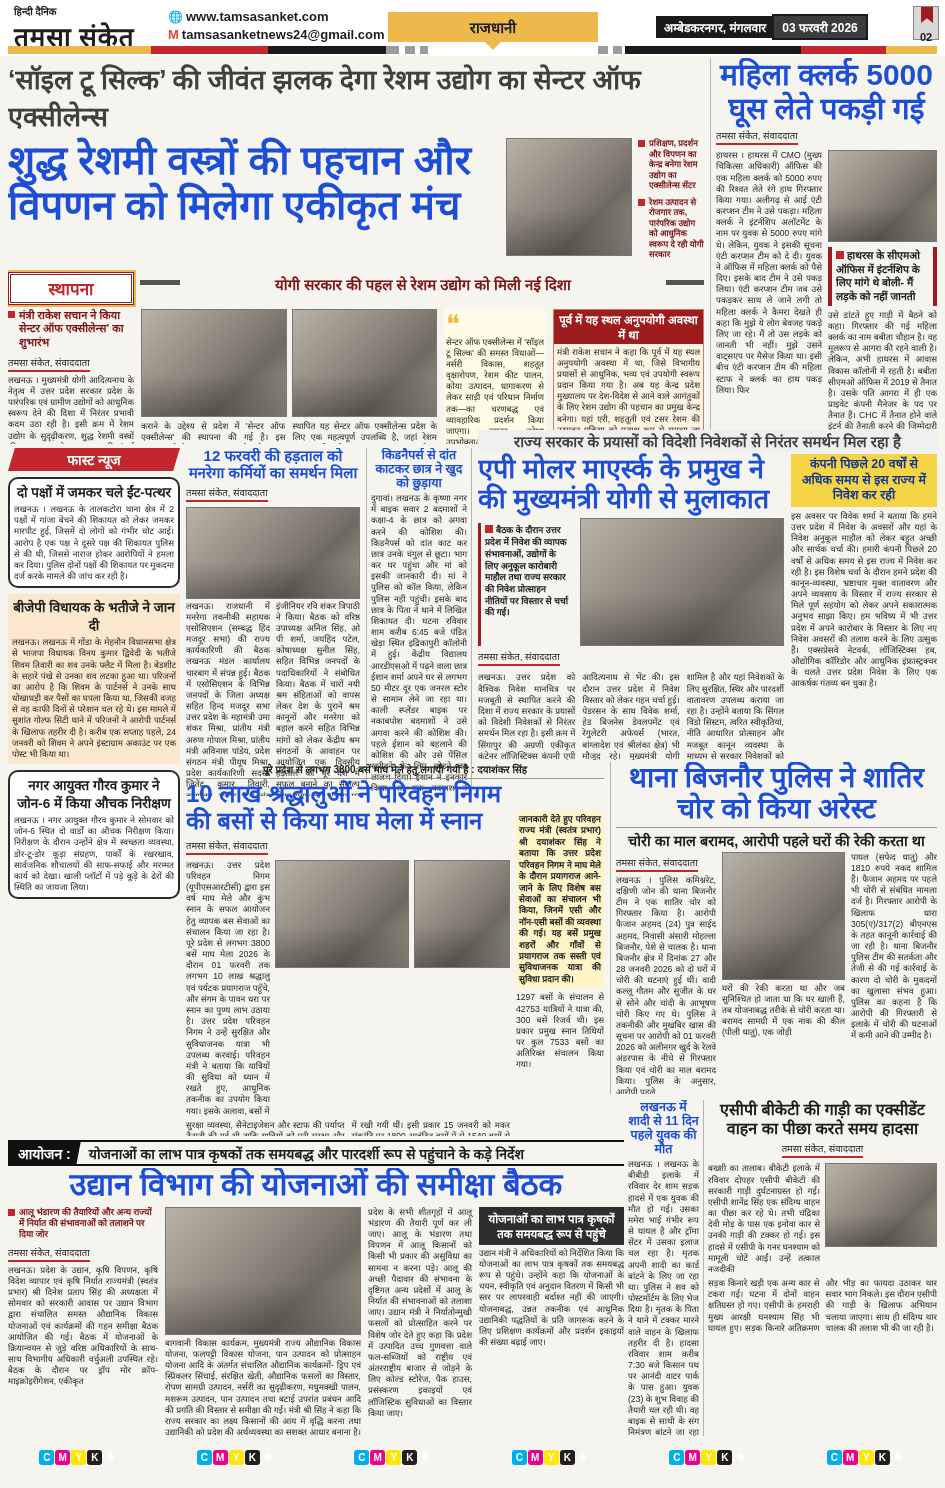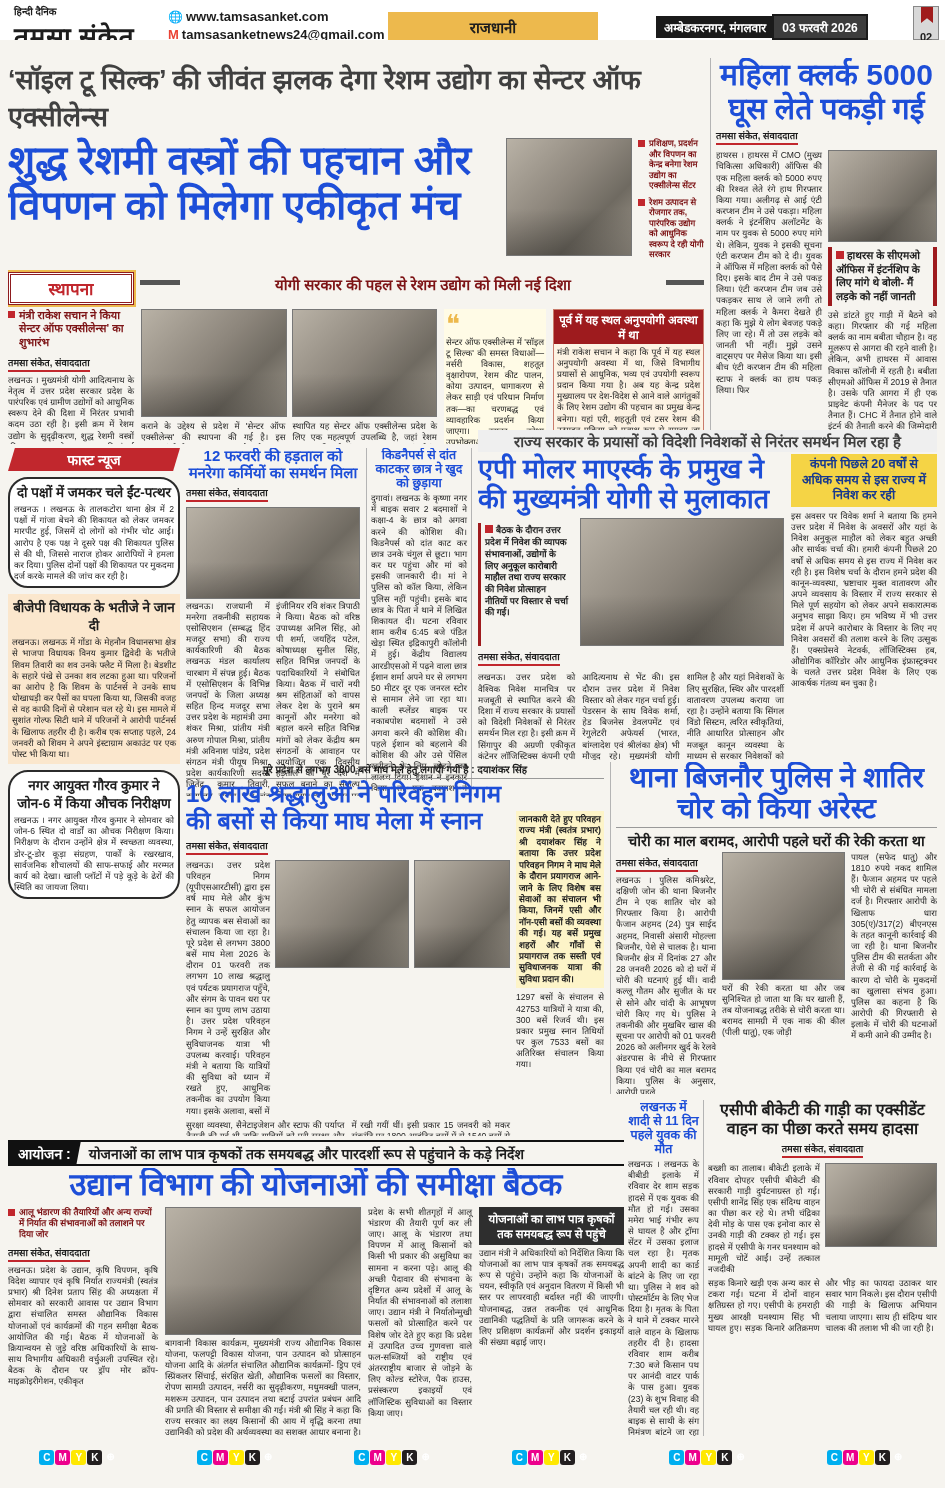--- a/index.html
+++ b/index.html
@@ -1,41 +1,41 @@
 <!DOCTYPE html>
 <html lang="hi"><head>
 <meta charset="utf-8">
 <style>
   *{margin:0;padding:0;box-sizing:border-box}
   html,body{width:945px}
   body{height:1488px;position:relative;background:#f6f4ef;font-family:"Liberation Sans",sans-serif;color:#1d1d1d;overflow:hidden}
   .abs{position:absolute;overflow:hidden}
   
-  .masthead{left:0;top:0;width:945px;height:40px;background:#fff}
+  .masthead{left:0;top:0;width:945px;height:56px;background:#fff}
   .brand{position:absolute;left:14px;top:4px;font-family:"Liberation Serif",serif}
   .daily{display:block;font-size:10px;font-weight:bold}
   .paper{display:block;font-size:26px;font-weight:bold;letter-spacing:1px}
   .contacts{position:absolute;left:168px;top:8px;font-size:13px;font-weight:bold;line-height:1.4}
   .contacts .row{display:flex;align-items:center;gap:3px}
   .globe{font-size:12px}
   .gmail{color:#ea4335;font-weight:900;font-size:13px}
   .ribbon{position:absolute;left:388px;top:12px;width:210px;height:30px;background:#edb94d;display:flex;align-items:center;justify-content:center;font-size:15px;font-weight:bold}
   .ribbon:after{content:"";position:absolute;left:96px;top:29px;border:9px solid transparent;border-top-color:#edb94d}
   .datebox{position:absolute;left:656px;top:16px;height:22px;display:flex;font-size:12px;font-weight:bold}
   .d1{background:#1a1a1a;color:#fff;padding:3px 8px}
   .d2{background:#3c3c3c;color:#fff;padding:3px 8px;outline:2px solid #1a1a1a}
   .pageno{position:absolute;right:6px;top:6px;width:26px;height:34px;background:#d8d8d8;border:1px solid #888;text-align:center;font-size:11px;font-weight:bold;line-height:60px}
   .pageno:before{content:"";position:absolute;left:7px;top:0;width:12px;height:16px;background:#a01c1c;clip-path:polygon(0 0,100% 0,100% 100%,50% 70%,0 100%)}
   .stripe{position:absolute;top:46px;height:8px}
   .stripe-l{left:8px;width:420px;background:linear-gradient(90deg,#edb94d 0 34%,#c1272d 34% 62%,#1a1a1a 62% 90%,#9c9c9c 90% 93%,#fff 93% 94.5%,#9c9c9c 94.5% 97%,#fff 97% 98%,#9c9c9c 98% 100%)}
   .stripe-r{left:598px;width:339px;background:linear-gradient(90deg,#9c9c9c 0 3%,#fff 3% 4.5%,#9c9c9c 4.5% 7%,#fff 7% 8%,#1a1a1a 8% 60%,#c1272d 60% 85%,#edb94d 85% 100%)}
   
   .kick{font-weight:900;color:#404040}
   .hl{font-weight:700;color:#1d4ed8;line-height:1.12}
-  .byl{display:inline-block;font-size:9.5px;font-weight:bold;border-bottom:2px solid #c1272d;padding-bottom:1px;margin:3px 0}
+  .byl{display:inline-block;font-size:9.5px;font-weight:normal;border-bottom:2px solid #c1272d;padding-bottom:1px;margin:3px 0}
   .body{font-size:8.6px;line-height:1.3;text-align:justify;color:#242424}
   .body:first-letter{}
   .ph{background:linear-gradient(135deg,#b9b2a6,#8d867c 45%,#6f6a61 70%,#a39c90);border:1px solid #777;position:relative}
   .ph:after{content:"";position:absolute;inset:0;background:linear-gradient(0deg,rgba(0,0,0,.25),transparent 40%)}
   .bul{position:relative;padding-left:11px;font-weight:bold;color:#7d1416;line-height:1.25}
   .bul:before{content:"";position:absolute;left:0;top:2px;width:7px;height:7px;background:#c1272d}
   
   .lead{left:8px;top:58px;width:696px;height:386px}
   .lead-kick{font-size:27px;margin-top:2px}
   .lead-top{display:grid;grid-template-columns:1fr 126px 66px;gap:6px;margin-top:4px}
@@ -61,21 +61,21 @@
   
   .clerk{left:710px;top:58px;width:227px;height:386px;border-left:1px solid #b4b4b4;padding-left:5px}
   .clerk-hl{font-size:30px;text-align:center}
   .clerk-main{display:grid;grid-template-columns:106px 1fr;gap:6px;margin-top:2px}
   .clerk-ph{height:92px}
   .pullq{border-left:4px solid #9e1b1e;border-right:4px solid #9e1b1e;padding:2px 4px;font-size:10.5px;font-weight:bold;line-height:1.3;margin-top:5px;position:relative}
   .pullq:before{content:"";display:inline-block;width:8px;height:8px;background:#c1272d;margin-right:3px}
   
   .rail{left:8px;top:448px;width:172px;height:688px}
   .fastlabel{background:#c1272d;color:#fff;font-weight:900;font-size:14px;text-align:center;padding:2px;clip-path:polygon(4% 0,100% 0,96% 100%,0 100%)}
-  .fitem{border:2px solid #2b2b2b;border-radius:20px;padding:4px;margin-top:6px;background:#fff}
+  .fitem{border:2px solid #2b2b2b;border-radius:10px;padding:4px;margin-top:6px;background:#fff}
   .fitem.peach{background:#fbe7cd;border:none;border-radius:0}
   .fitem h3{font-size:13.5px;text-align:center;font-weight:900;margin-bottom:3px}
   
   .strike{left:186px;top:448px;width:174px;height:348px}
   .strike h2{font-size:15px;text-align:center}
   .strike .ph{height:92px;margin:2px 0}
   .strike .body{columns:2;column-gap:6px}
   .kidnap{left:366px;top:448px;width:106px;height:348px;border-left:1px solid #b4b4b4;border-right:1px solid #b4b4b4;padding:0 4px}
   .kidnap h2{font-size:12.5px;text-align:center;margin-bottom:3px}
   

